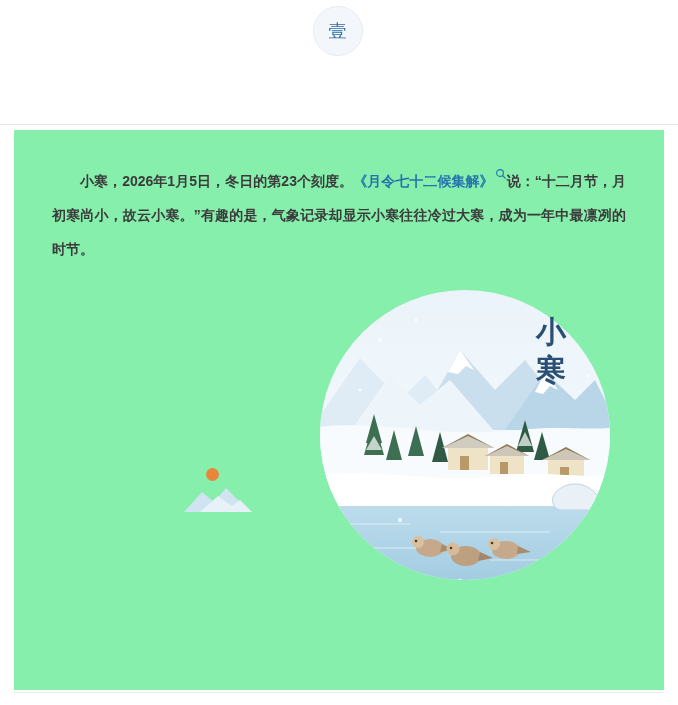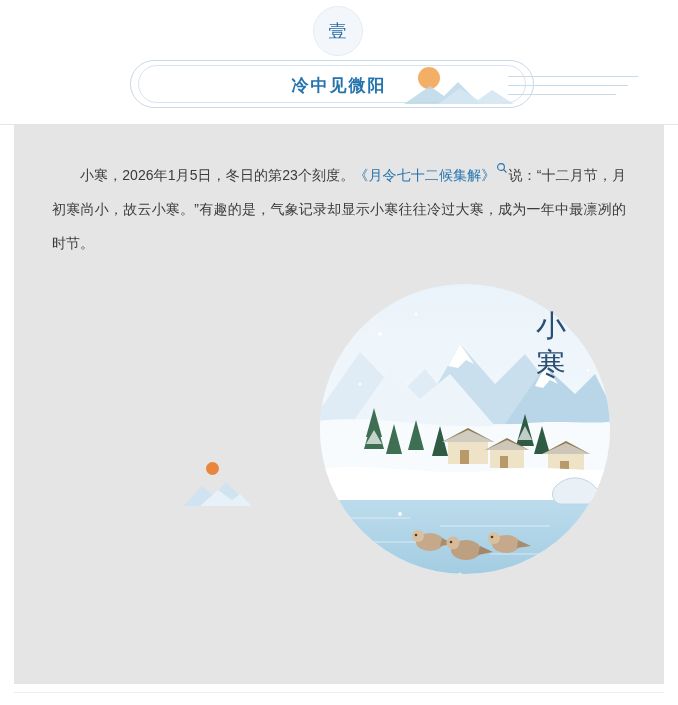--- a/index.html
+++ b/index.html
@@ -136,26 +136,27 @@
     top: 124px;
     width: 678px;
     height: 1px;
     background: #e6e6e6;
   }
 
   
   .article {
     position: absolute;
     left: 14px;
-    top: 124px;
+    top: 130px;
     width: 650px;
     height: 560px;
-    background: #e5e5e5;
+    background: #86efac;
     box-sizing: border-box;
     padding: 34px 38px 20px 38px;
+    font-weight: bold;
   }
   .para {
     color: #3b3b3b;
     font-size: 14px;
     line-height: 34px;
     text-align: justify;
     text-indent: 2em;
     margin: 0;
     font-family: "Liberation Sans", sans-serif;
   }
@@ -218,40 +219,20 @@
 <body>
 
 <div class="page">
 
   <div class="badge-wrap">
     <div class="badge">
       <span>壹</span>
     </div>
   </div>
 
-  <div class="ribbon">
-    <div class="ribbon-outline"></div>
-    <div class="ribbon-outline inner"></div>
-
-    <div class="ribbon-deco">
-      <div class="deco-sun"></div>
-      <svg class="deco-mtn" viewBox="0 0 120 26" width="120" height="26">
-        <path d="M0 26 L26 8 L40 18 L54 4 L76 26 Z" fill="#bcd7e8" opacity="0.85"></path>
-        <path d="M34 26 L56 10 L74 22 L88 12 L110 26 Z" fill="#d5e7f2" opacity="0.9"></path>
-      </svg>
-    </div>
-
-    <div class="ribbon-tail">
-      <div class="line l1"></div>
-      <div class="line l2"></div>
-      <div class="line l3"></div>
-    </div>
-
-    <div class="ribbon-title">冷中见微阳</div>
-  </div>
 
   <div class="hr"></div>
 
   <div class="article">
 
     <p class="para">
       <span>小寒，2026年1月5日，冬日的第23个刻度。</span><span class="ref">《月令七十二候集解》</span><span class="search-mark"><svg viewBox="0 0 12 12" width="12" height="12">
             <circle cx="5" cy="5" r="3.4" fill="none" stroke="#2573ad" stroke-width="1.1"></circle>
             <line x1="7.4" y1="7.4" x2="10.5" y2="10.5" stroke="#2573ad" stroke-width="1.1"></line>
           </svg></span><span>说：“十二月节，月初寒尚小，故云小寒。”有趣的是，气象记录却显示小寒往往冷过大寒，成为一年中最凛冽的时节。</span>

